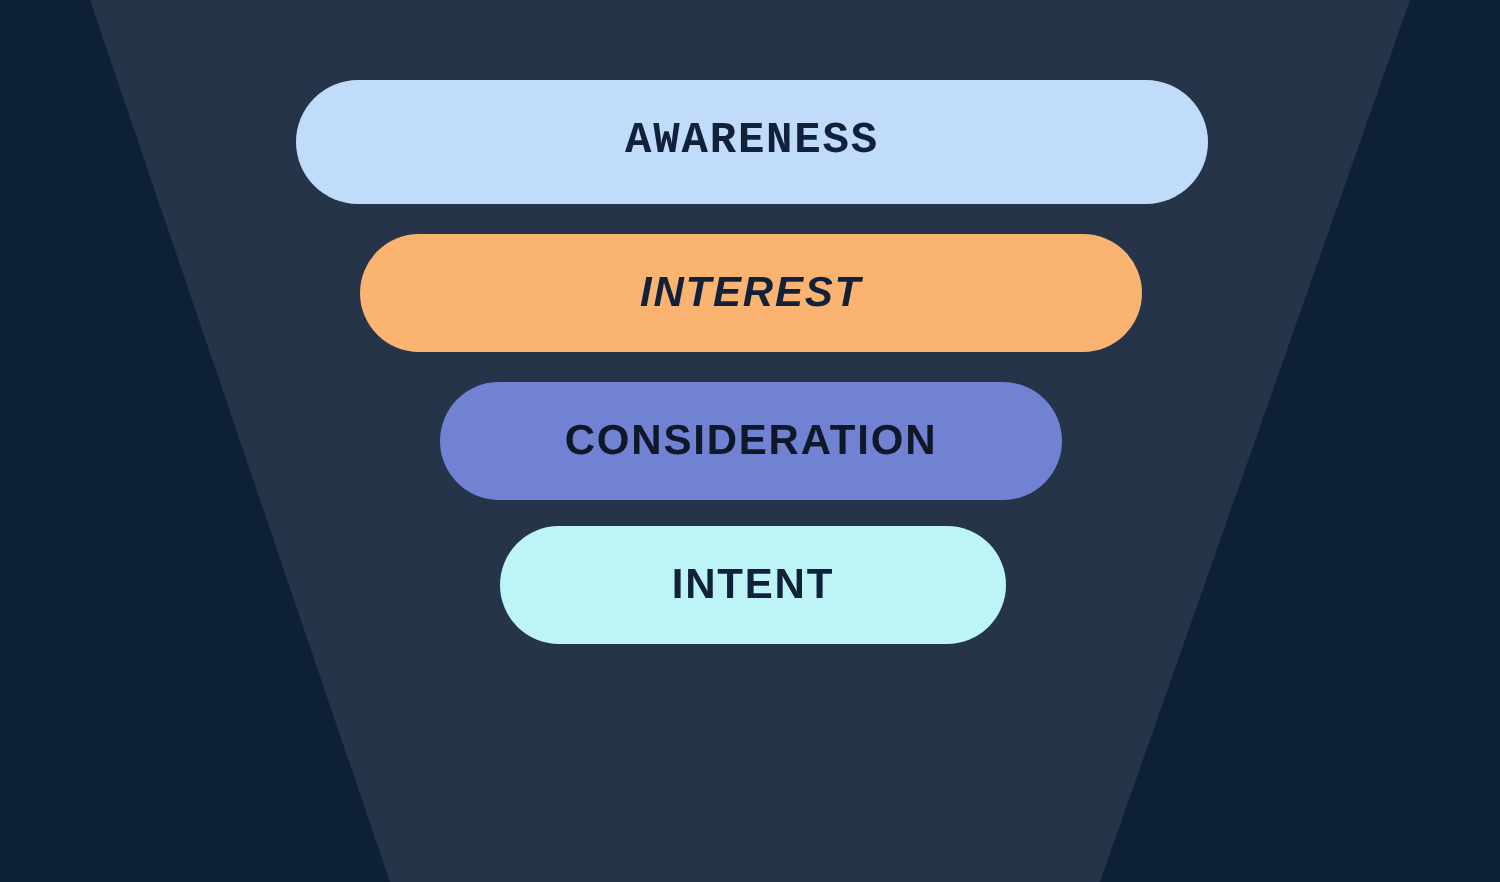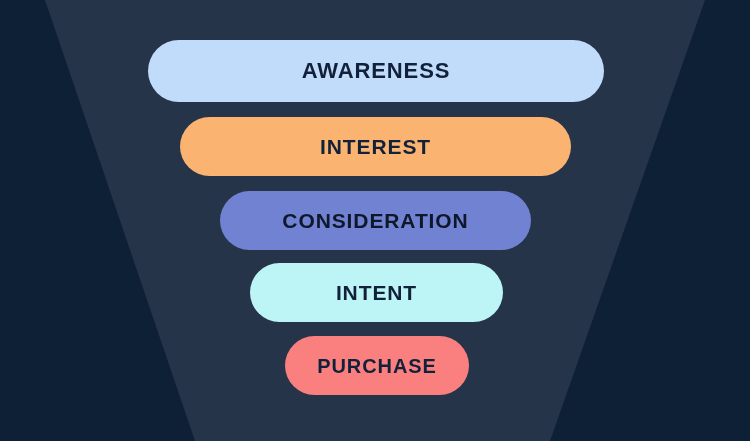--- a/index.html
+++ b/index.html
@@ -77,33 +77,30 @@
 
 <div id="funnel-canvas">
 
   <svg class="funnel-backdrop" viewBox="0 0 750 441" preserveAspectRatio="none">
     <polygon points="45,0 705,0 550,441 195,441" fill="#253449"></polygon>
   </svg>
 
   <div class="stages">
 
     <div class="stage-bar stage-1" style="background:#c0dcfa;">
-      <span class="stage-label" style="color:#11213a;">AWARENESS</span>
+      <span class="stage-label" style="color:#11213a;font-family:Liberation Mono, monospace;">AWARENESS</span>
     </div>
 
     <div class="stage-bar stage-2" style="background:#fab370;">
-      <span class="stage-label" style="color:#11213a;">INTEREST</span>
+      <span class="stage-label" style="color:#11213a;font-style:italic;">INTEREST</span>
     </div>
 
     <div class="stage-bar stage-3" style="background:#7182d2;">
       <span class="stage-label" style="color:#0f172a;">CONSIDERATION</span>
     </div>
 
     <div class="stage-bar stage-4" style="background:#bdf4f6;">
       <span class="stage-label" style="color:#11213a;">INTENT</span>
     </div>
 
-    <div class="stage-bar stage-5" style="background:#fa8080;">
-      <span class="stage-label" style="color:#11213a;">PURCHASE</span>
-    </div>
 
   </div>
 </div>
 
 </body></html>

